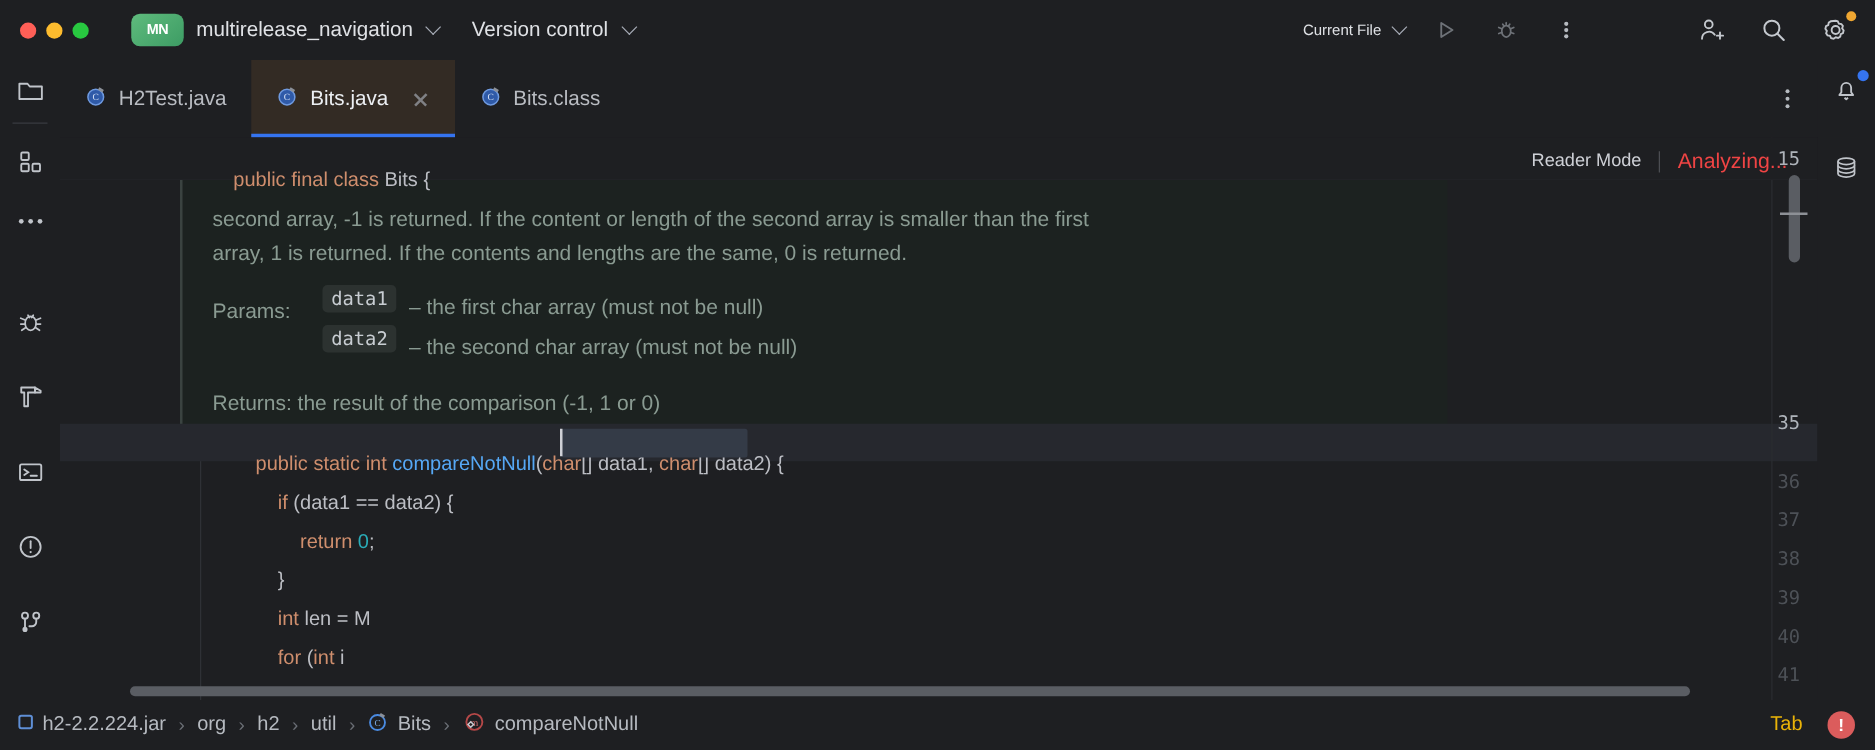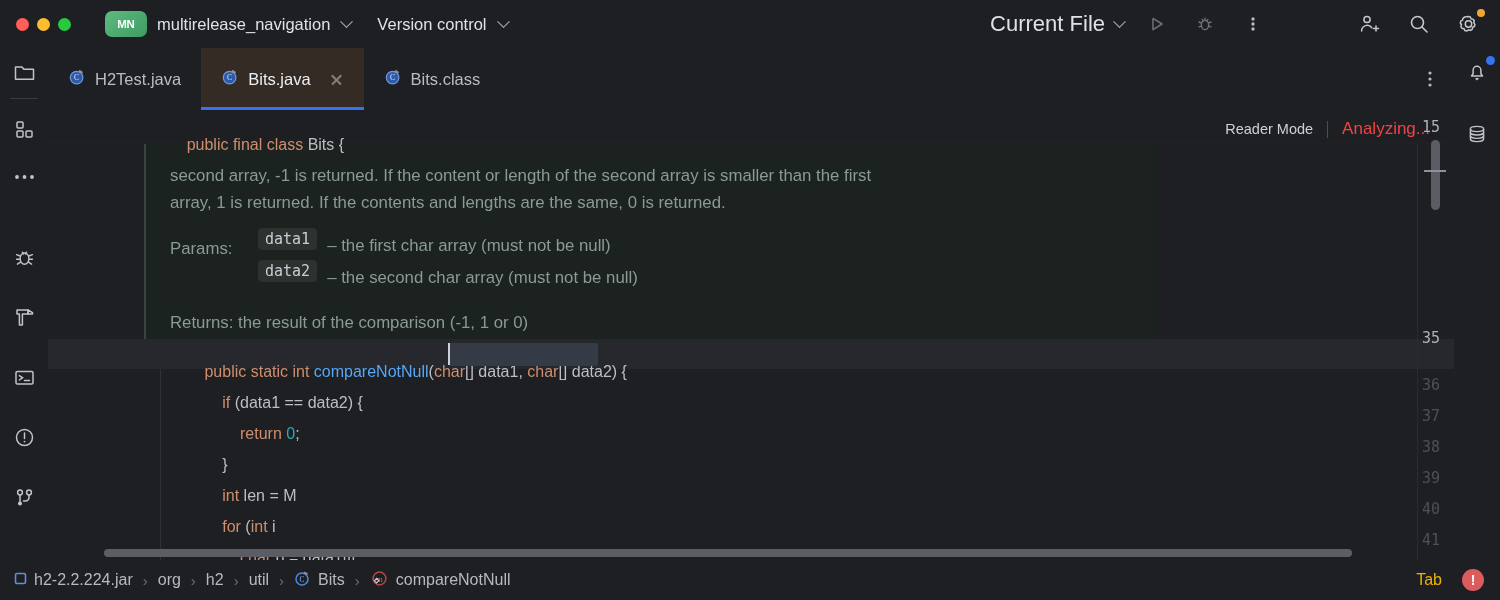--- a/index.html
+++ b/index.html
@@ -34,21 +34,21 @@
     color: #dfe1e5; font-size: 16.5px; margin-left: 10px; white-space: nowrap;
   }
   .chev {
     display: inline-block; width: 9px; height: 9px;
     border-right: 1.6px solid #a8adb8; border-bottom: 1.6px solid #a8adb8;
     transform: rotate(45deg) translate(-2px,-2px); margin-left: 12px; flex: none;
   }
   .vc-name { color: #dfe1e5; font-size: 16.5px; margin-left: 26px; white-space: nowrap; }
 
   .tb-right { position: absolute; right: 0; top: 0; height: 48px; display: flex; align-items: center; }
-  .cur-file { color: #dfe1e5; font-size: 22px; white-space: nowrap; }
+  .cur-file { color: #dfe1e5; font-size: 12px; white-space: nowrap; }
   .ic-btn { width: 34px; height: 34px; display: flex; align-items: center; justify-content: center; }
 
   
   .rail-left {
     position: absolute; left: 0; top: 48px; width: 48px; height: 512px;
     background: #1e1f22;
     display: flex; flex-direction: column; align-items: center;
   }
   .rail-ic { width: 46px; height: 48px; display: flex; align-items: center; justify-content: center; }
   .rail-div { width: 28px; height: 1px; background: #393b40; margin: 2px 0 6px 0; }
@@ -440,23 +440,20 @@
     <div class="cl" style="left:112px;top:359px;">
       <span class="pun">        </span><span class="kw">int </span><span class="idf">len = M</span>
     </div>
 
     <div class="ln" style="top:390px;">40</div>
     <div class="cl" style="left:112px;top:390px;">
       <span class="pun">        </span><span class="kw">for </span><span class="pun">(</span><span class="kw">int </span><span class="idf">i</span>
     </div>
 
     <div class="ln" style="top:421px;">41</div>
-    <div class="cl" style="left:112px;top:421px;">
-      <span class="pun">            </span><span class="kw">char </span><span class="idf">b = data1[i];</span>
-    </div>
 
     <div class="edge-line"></div>
     <div class="vscroll"></div>
     <div class="vmark"></div>
     <div class="hscroll"></div>
 
   </div>
 
   <div class="statusbar">
     <div class="crumbs">

